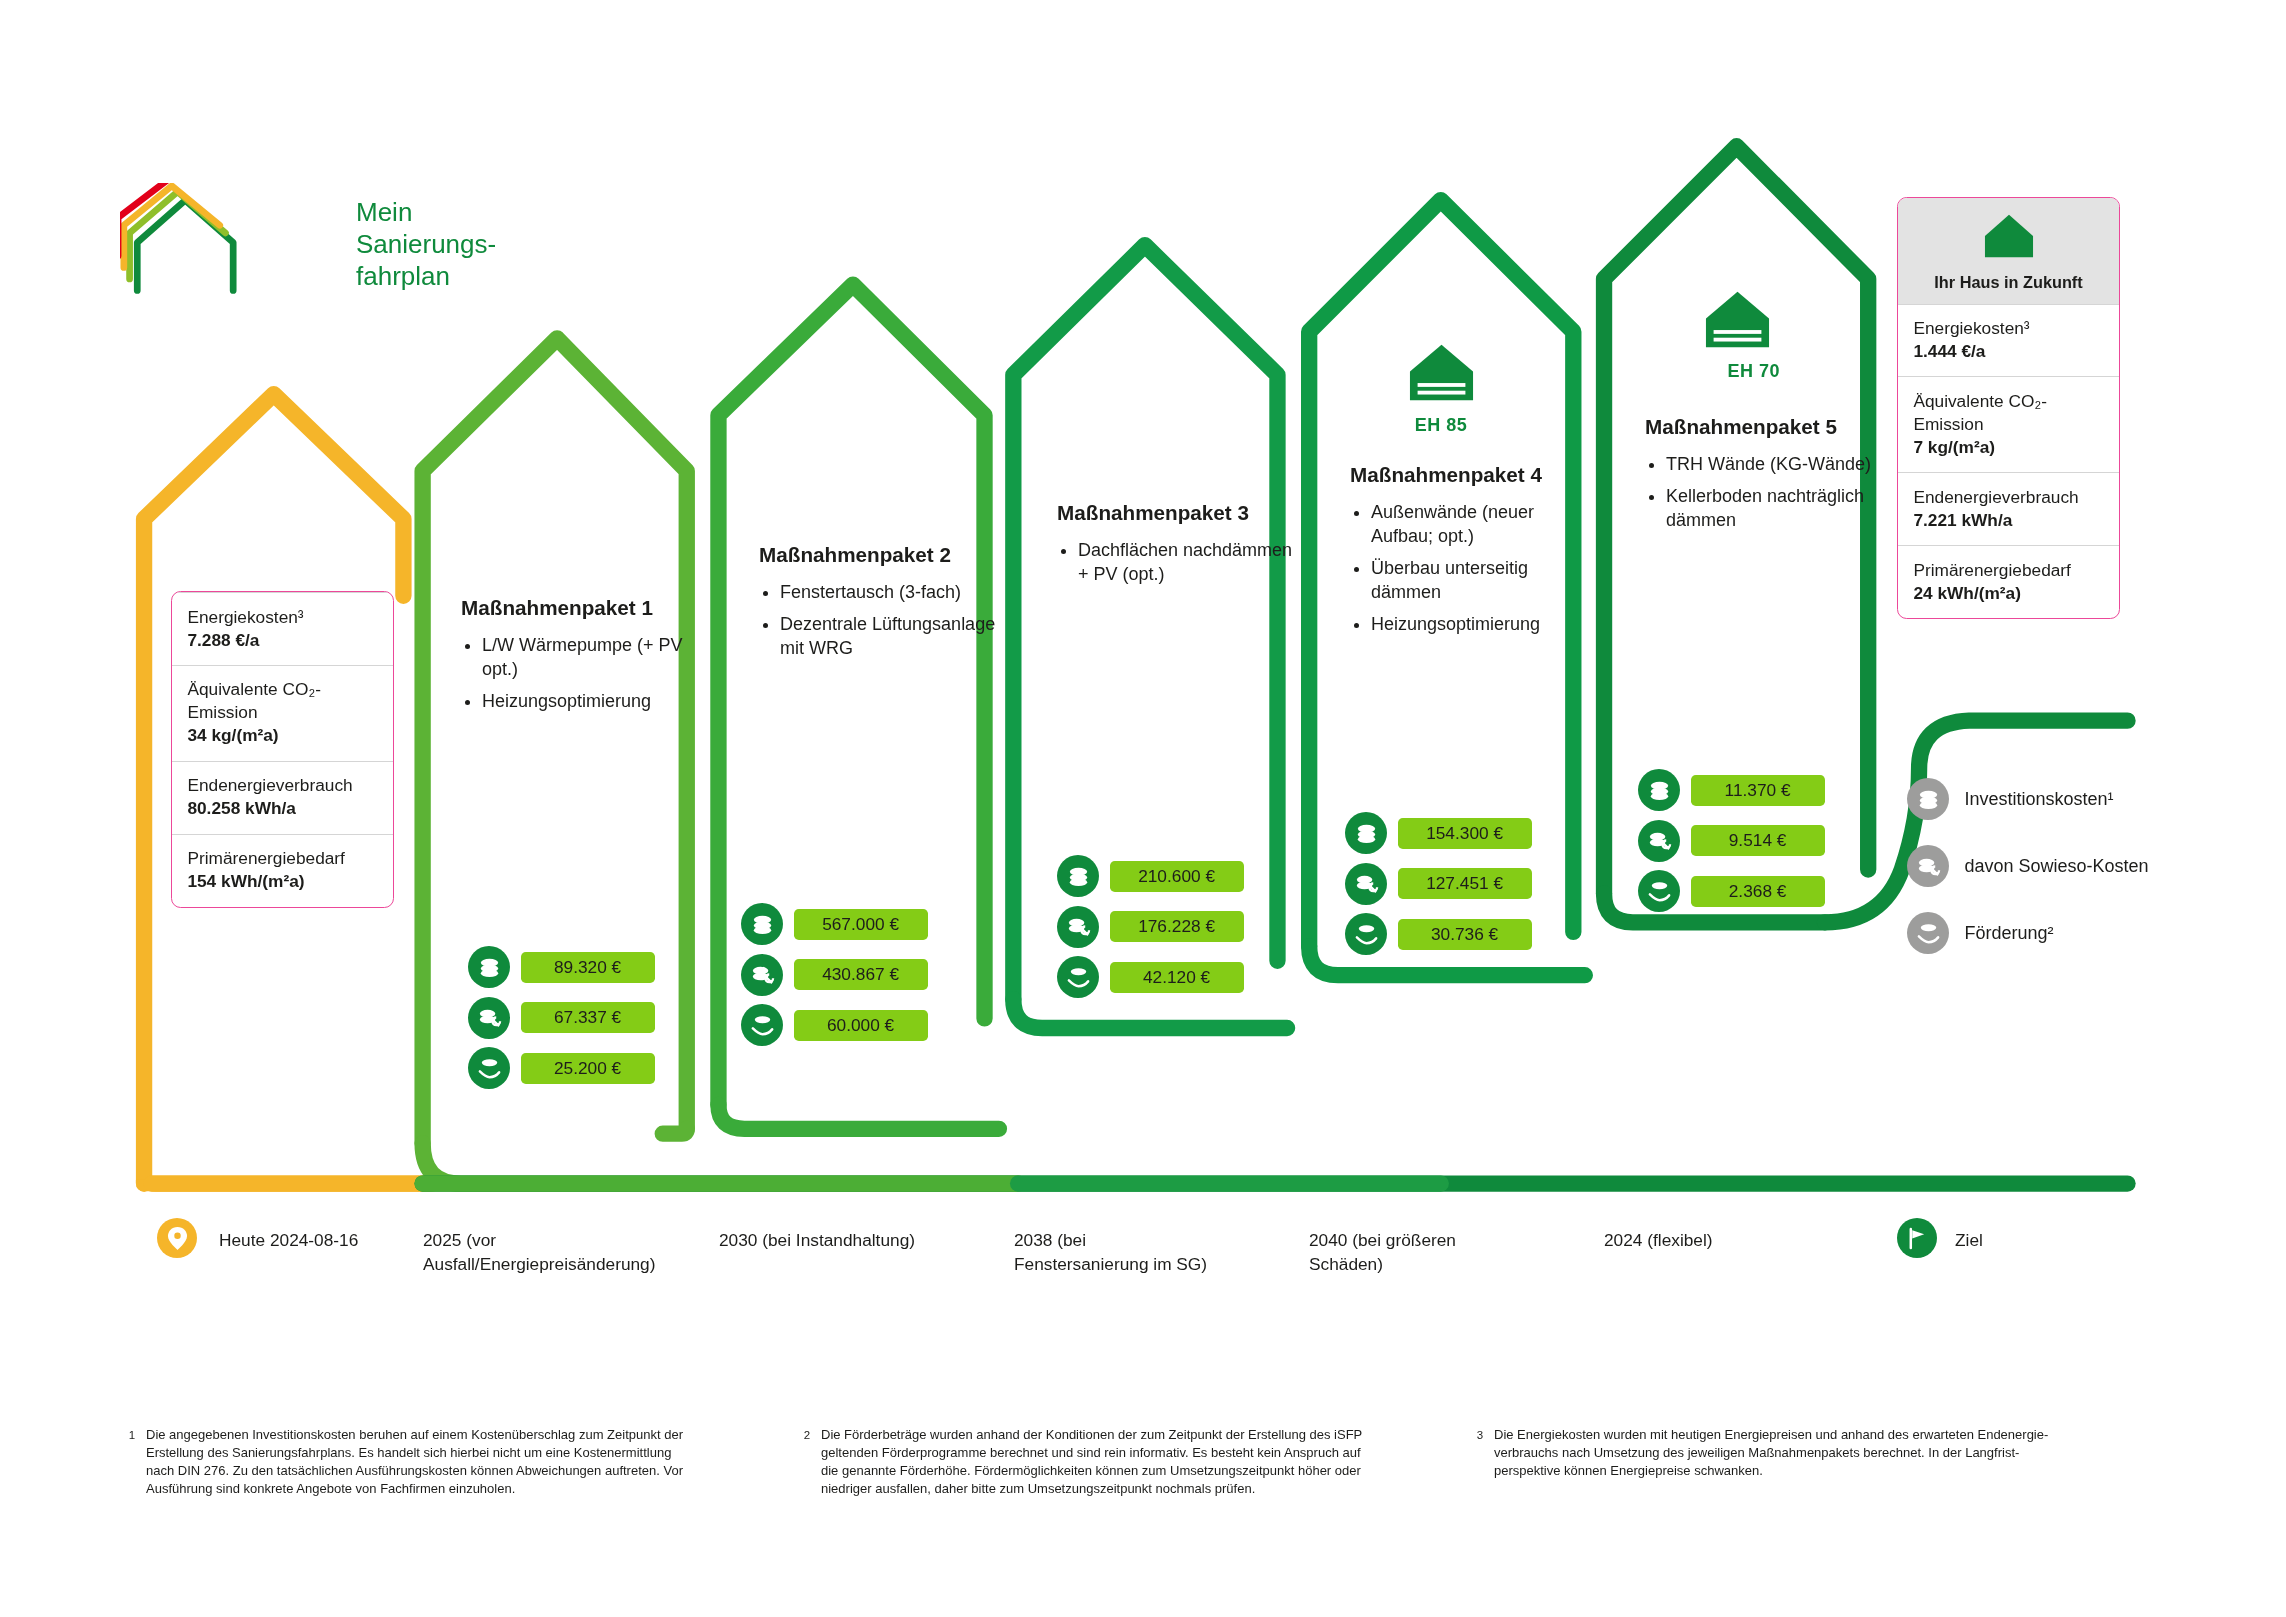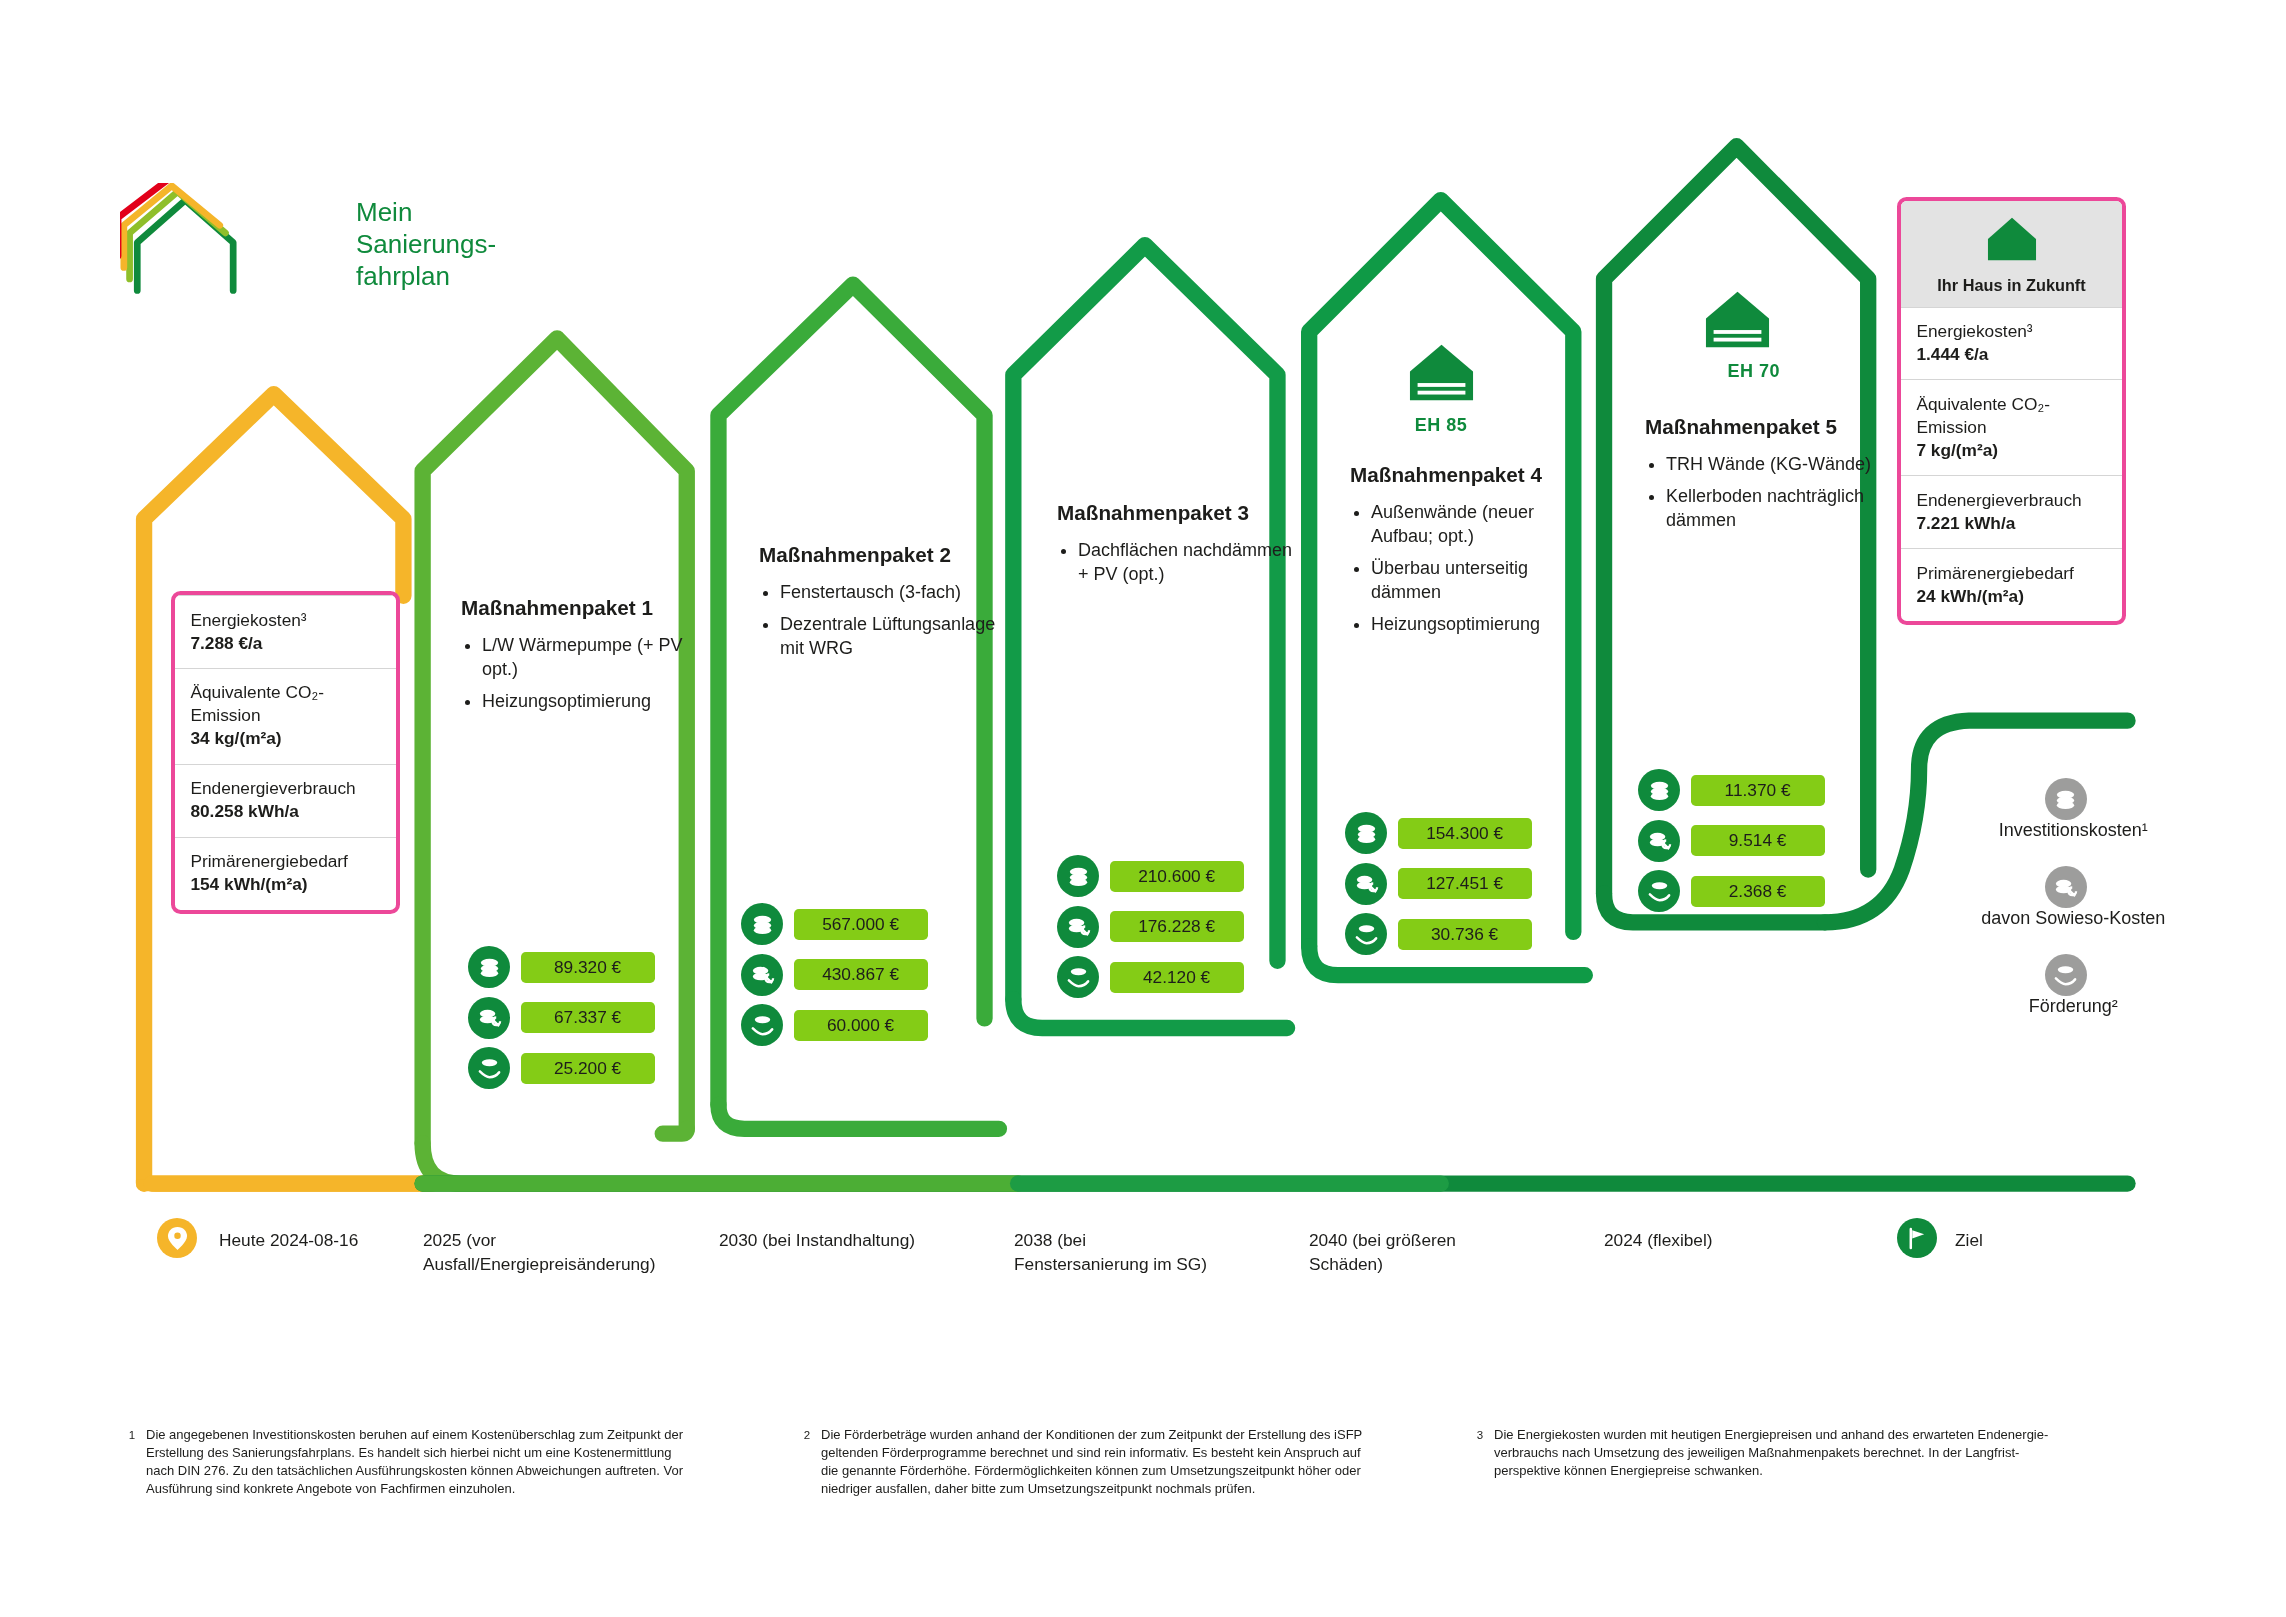--- a/index.html
+++ b/index.html
@@ -24,33 +24,33 @@
   .pkg ul{margin:0;padding-left:21px;}
   .pkg li{font-size:18px;line-height:24px;margin-bottom:7.7px;color:#1d1d1b;}
 
   
   .costs{position:absolute;width:211px;}
   .costrow{display:flex;align-items:center;height:42px;margin-bottom:8.6px;}
   .cbadge{width:42px;height:42px;border-radius:50%;background:#0f8a3c;display:flex;align-items:center;justify-content:center;flex:0 0 42px;}
   .cpill{height:31px;margin-left:10.6px;background:#84cc16;border-radius:4.8px;display:flex;align-items:center;justify-content:center;width:134px;font-size:17.3px;color:#1d1d1b;}
 
   
-  .card{position:absolute;width:221px;background:#ffffff;border:4px solid #ec4899;border-radius:9.6px;overflow:hidden;}
+  .card{position:absolute;width:221px;background:#ffffff;border:1px solid #ec4899;border-radius:9.6px;overflow:hidden;}
   .card .caption{background:#e3e3e3;padding:13.4px 0 11.5px;text-align:center;}
   .card .caption .ttl{font-size:16.3px;font-weight:700;margin-top:7.7px;}
   .card .rowi{border-top:1px solid #d5d5d5;padding:12.5px 15.4px 13.4px;font-size:17.3px;line-height:23px;}
   .card .rowi b{font-weight:700;}
 
   
   .tl{position:absolute;font-size:17.3px;line-height:24px;color:#1d1d1b;width:207px;}
   .tlmark{position:absolute;width:40px;height:40px;border-radius:50%;display:flex;align-items:center;justify-content:center;}
 
   
   .legend{position:absolute;left:1907px;top:778px;width:317px;}
-  .legrow{display:flex;align-items:center;margin-bottom:25px;flex-direction:column;}
+  .legrow{display:flex;align-items:center;margin-bottom:25px;}
   .legbadge{width:42px;height:42px;border-radius:50%;background:#9d9d9c;display:flex;align-items:center;justify-content:center;flex:0 0 42px;}
   .legrow span.lt{margin-left:15.4px;font-size:18px;}
 
   
   .fn{position:absolute;font-size:13px;line-height:18px;color:#1d1d1b;width:548px;}
   .fnnum{position:absolute;left:-17.3px;top:0;font-size:11.5px;}
 
   .ehlabel{position:absolute;font-size:18px;font-weight:700;color:#0f8a3c;letter-spacing:0.5px;}
 </style>
 </head>

